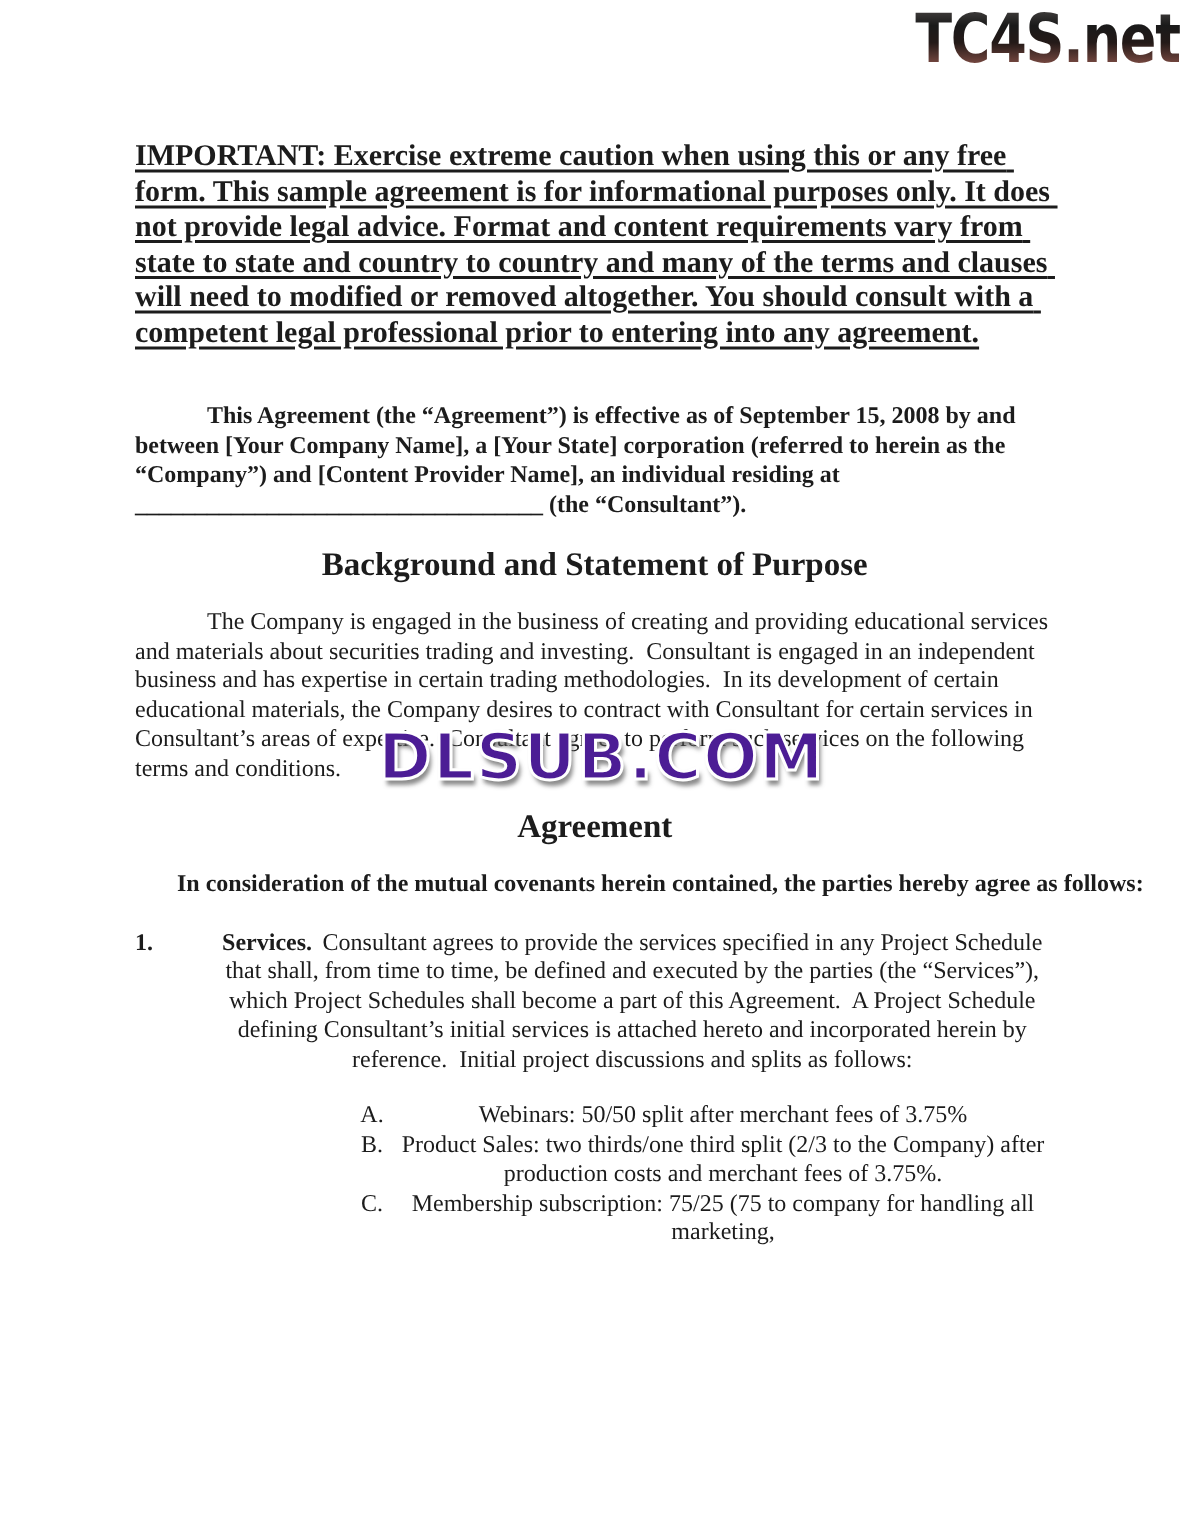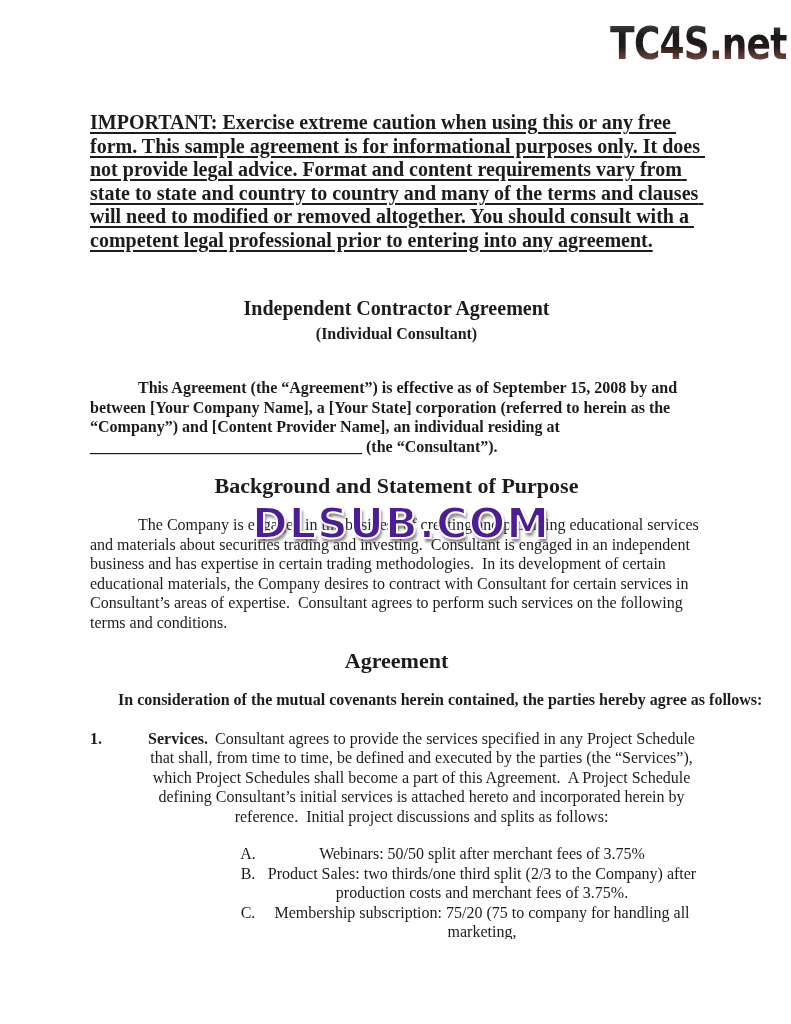--- a/index.html
+++ b/index.html
@@ -3,21 +3,20 @@
 <meta charset="utf-8">
 <style>
   html,body{margin:0;padding:0;background:#fff;}
   .page{
     position:relative;
     width:791px;height:921px;
     background:#ffffff;
     overflow:hidden;
     font-family:"Liberation Serif", serif;
     color:#1c1c1c;
-    margin-top:18px;
   }
   .content{
     position:relative;
     padding:0 88px 0 90px;
   }
   
   .tc4s{
     position:absolute;top:1px;right:4px;
     font-family:"DejaVu Sans", sans-serif;
     font-weight:bold;
@@ -112,24 +111,20 @@
 <body>
 
 <div class="page">
 
   <div class="tc4s">TC4S.net</div>
 
   <div class="content">
 
     <p class="notice">IMPORTANT: Exercise extreme caution when using this or any free form. This sample agreement is for informational purposes only. It does not provide legal advice. Format and content requirements vary from state to state and country to country and many of the terms and clauses will need to modified or removed altogether. You should consult with a competent legal professional prior to entering into any agreement.</p>
 
-    <div class="title-block">
-      <h1 class="doc-title">Independent Contractor Agreement</h1>
-      <h2 class="doc-subtitle">(Individual Consultant)</h2>
-    </div>
 
     <p class="para intro">This Agreement (the “Agreement”) is effective as of September 15, 2008 by and between [Your Company Name], a [Your State] corporation (referred to herein as the “Company”) and [Content Provider Name], an individual residing at __________________________________ (the “Consultant”).</p>
 
     <h3 class="section-heading">Background and Statement of Purpose</h3>
 
     <p class="para background-para">The Company is engaged in the business of creating and providing educational services and materials about securities trading and investing.  Consultant is engaged in an independent business and has expertise in certain trading methodologies.  In its development of certain educational materials, the Company desires to contract with Consultant for certain services in Consultant’s areas of expertise.  Consultant agrees to perform such services on the following terms and conditions.</p>
 
     <h3 class="section-heading agreement-heading">Agreement</h3>
 
     <p class="para consideration">In consideration of the mutual covenants herein contained, the parties hereby agree as follows:</p>
@@ -142,21 +137,21 @@
           <li>
             <span class="sub-letter">A.</span>
             <span class="sub-text">Webinars: 50/50 split after merchant fees of 3.75%</span>
           </li>
           <li>
             <span class="sub-letter">B.</span>
             <span class="sub-text">Product Sales: two thirds/one third split (2/3 to the Company) after production costs and merchant fees of 3.75%.</span>
           </li>
           <li>
             <span class="sub-letter">C.</span>
-            <span class="sub-text">Membership subscription: 75/20 (75 to company for handling all marketing,</span>
+            <span class="sub-text">Membership subscription: 75/25 (75 to company for handling all marketing,</span>
           </li>
         </ul>
       </div>
     </div>
 
   </div>
 
   <div class="dlsub">DLSUB.COM</div>
 
   <div class="tx">TradersXtreme.com</div>

